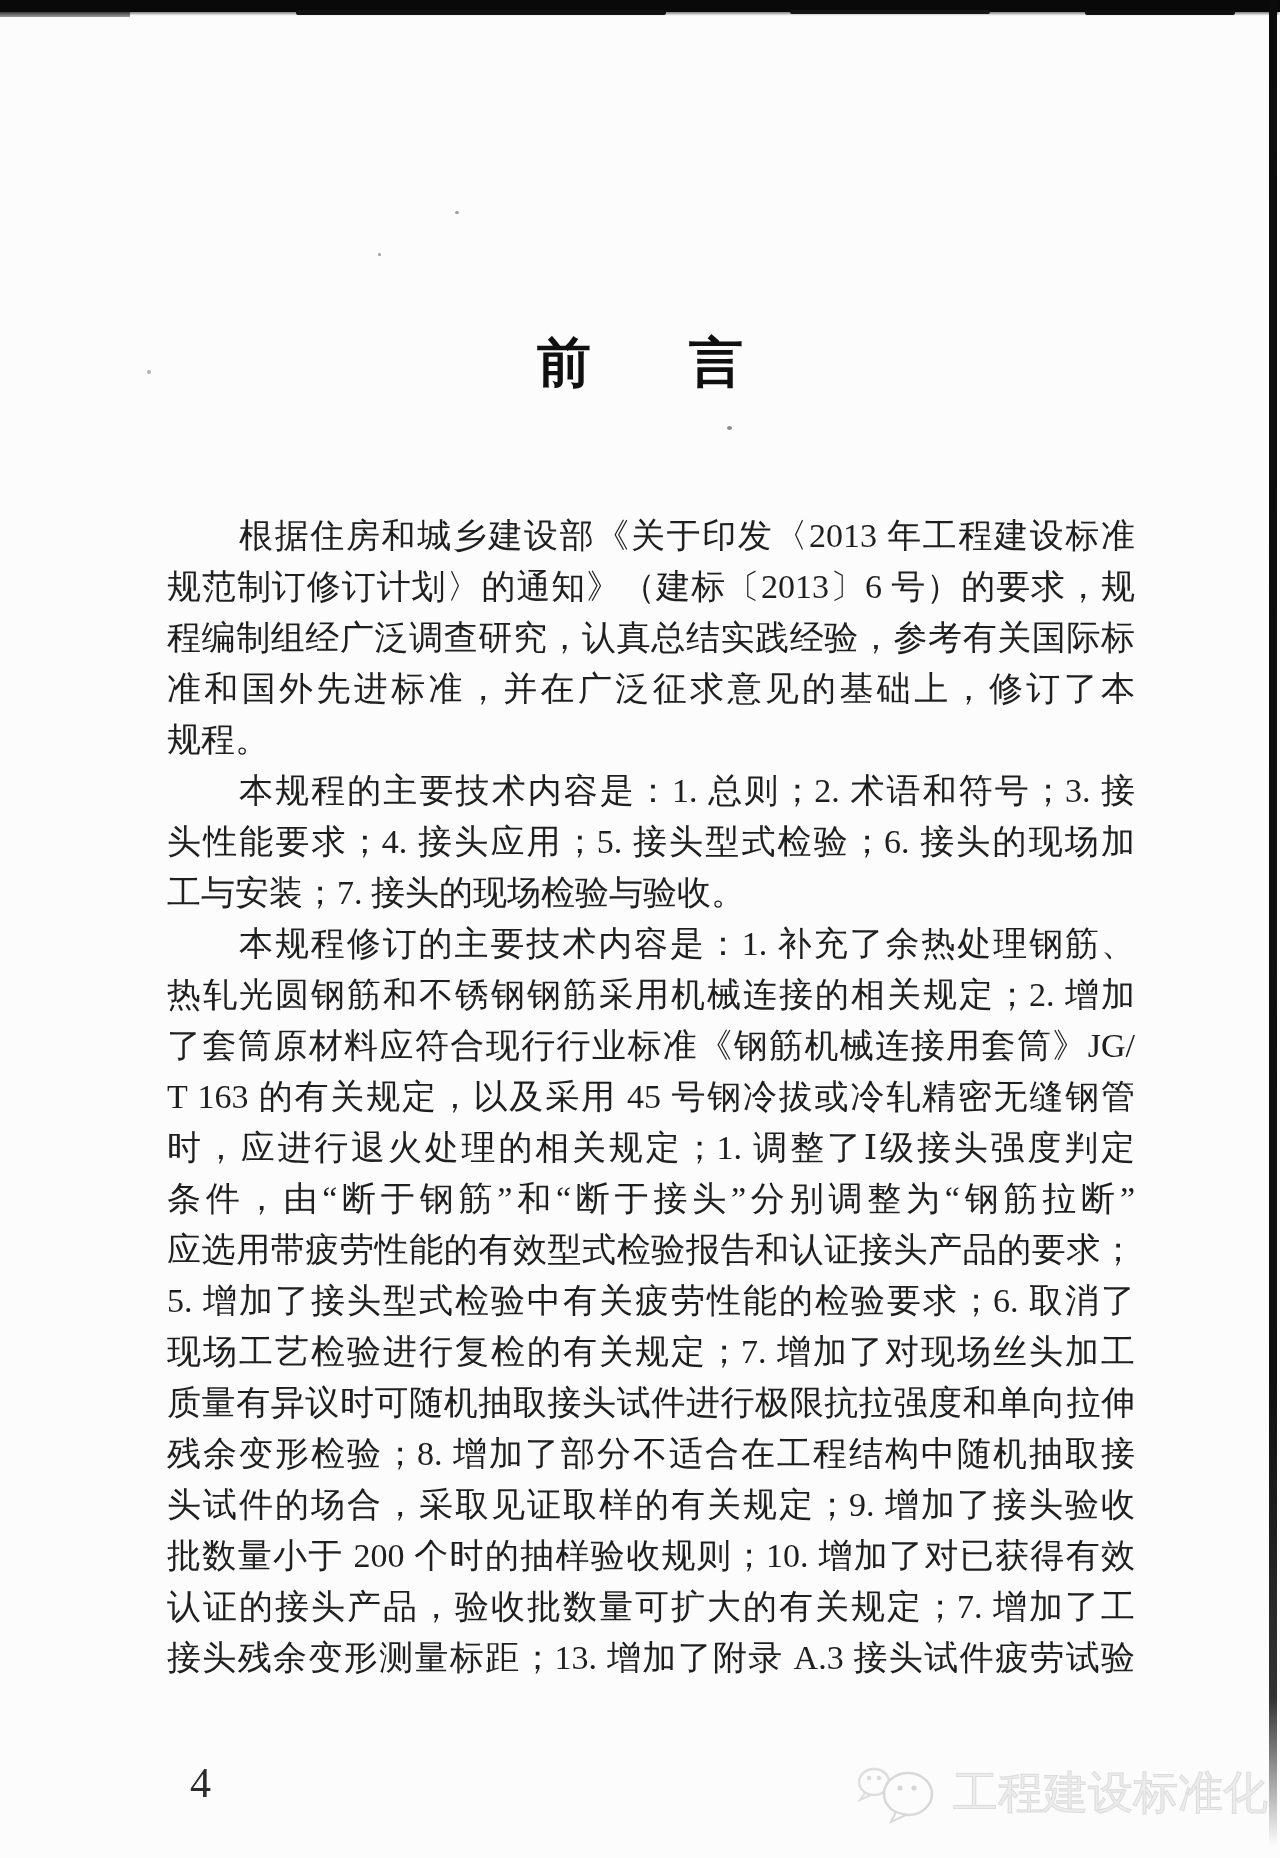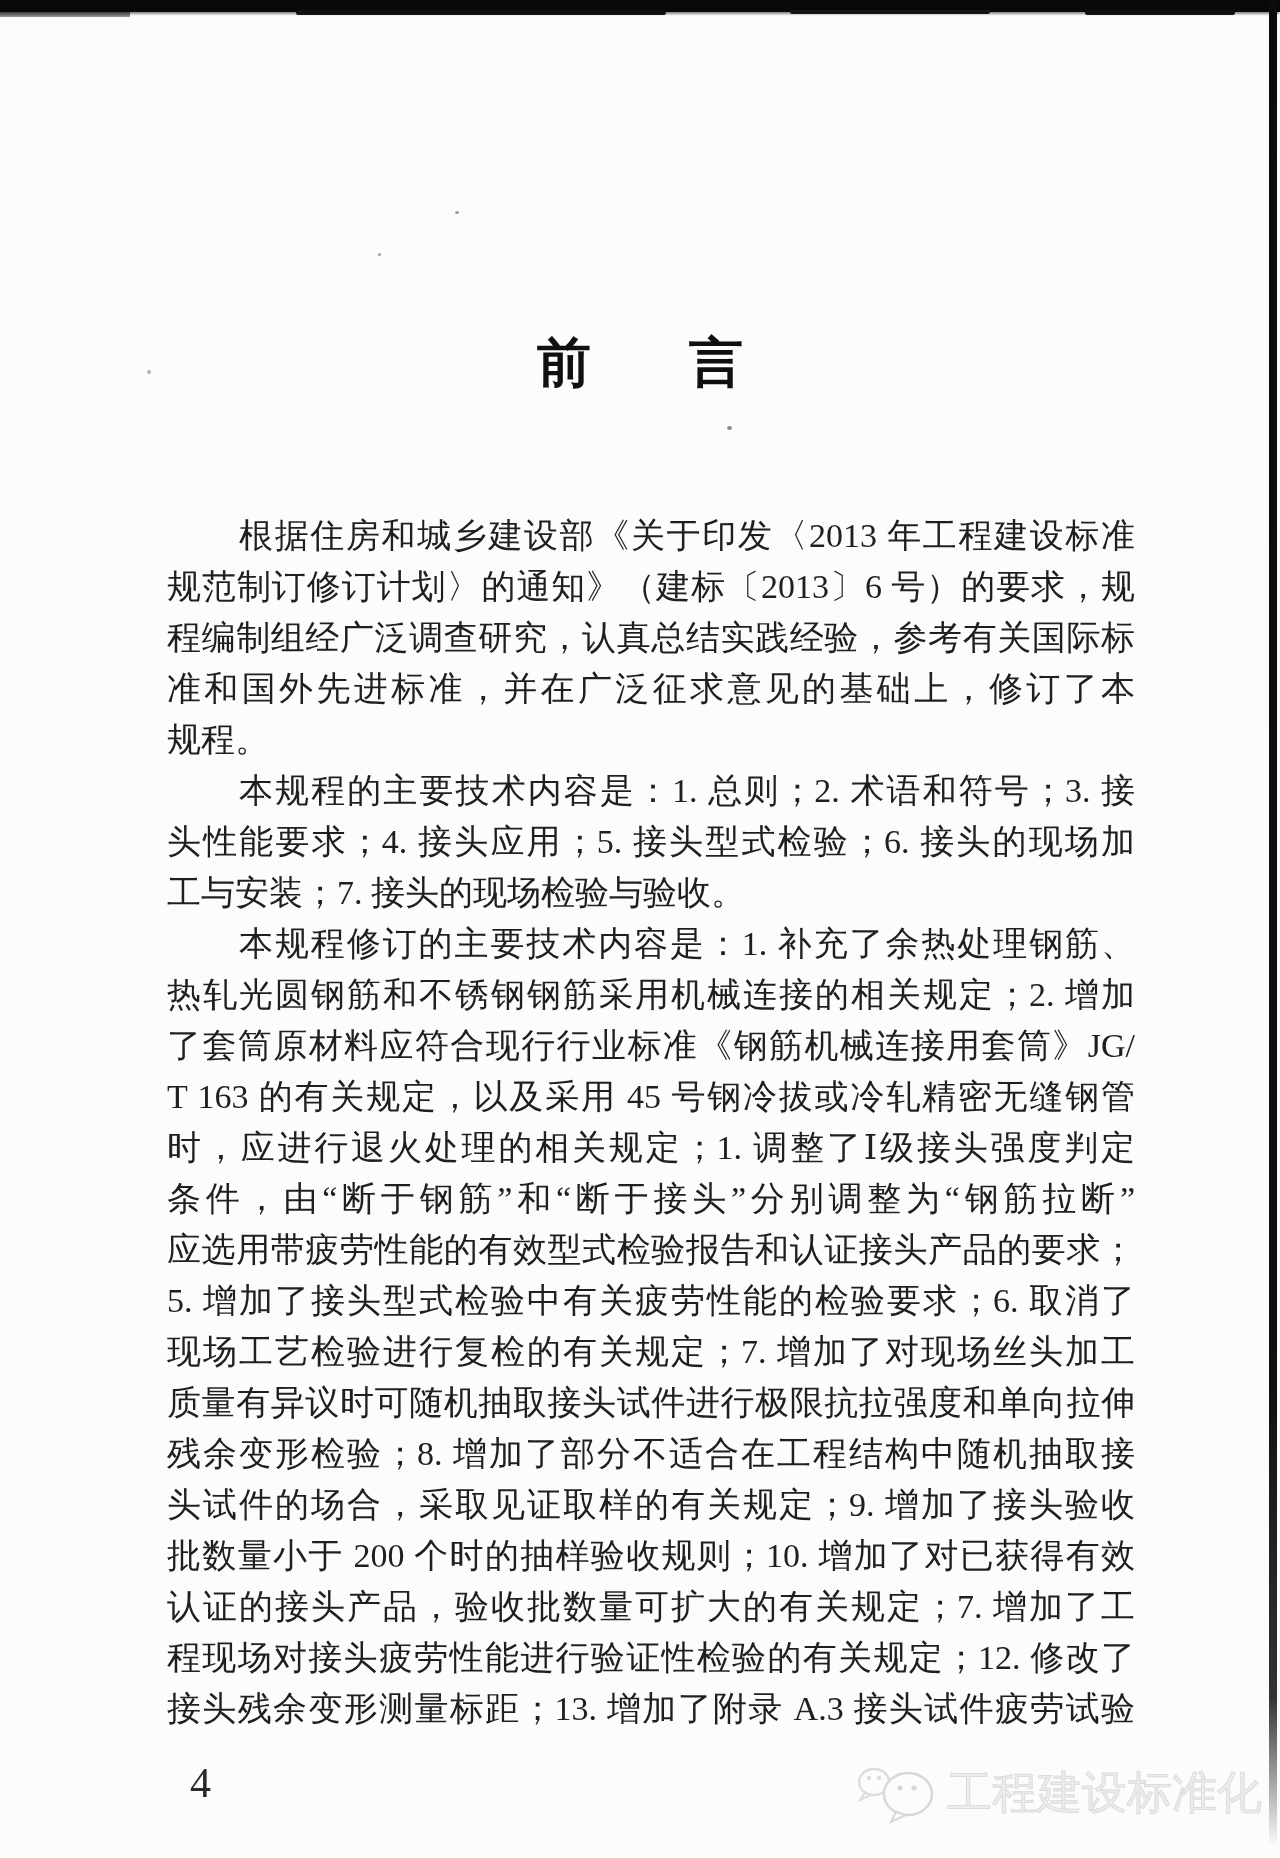--- a/index.html
+++ b/index.html
@@ -55,21 +55,21 @@
   }
   .line.first{text-indent:72px;}
   .line.para-end{text-align-last:left;}
   
   .page-number{
     position:absolute;left:190px;top:1760px;
     font-size:42px;color:#2a2a2a;line-height:46px;
   }
   .watermark{
     position:absolute;left:858px;top:1760px;
-    display:flex;align-items:center;gap:7px;
+    display:flex;align-items:center;gap:13px;
   }
   .watermark .wm-text{
     font-size:45px;
     color:#ececec;
     -webkit-text-stroke:1px #dcdcdc;
     letter-spacing:0;
     line-height:66px;
     white-space:nowrap;
   }
   .wm-logo{width:82px;height:66px;flex:0 0 auto;}
@@ -110,21 +110,20 @@
     <div class="line">时，应进行退火处理的相关规定；1. 调整了Ⅰ级接头强度判定</div>
     <div class="line">条件，由“断于钢筋”和“断于接头”分别调整为“钢筋拉断”</div>
     <div class="line">应选用带疲劳性能的有效型式检验报告和认证接头产品的要求；</div>
     <div class="line">5. 增加了接头型式检验中有关疲劳性能的检验要求；6. 取消了</div>
     <div class="line">现场工艺检验进行复检的有关规定；7. 增加了对现场丝头加工</div>
     <div class="line">质量有异议时可随机抽取接头试件进行极限抗拉强度和单向拉伸</div>
     <div class="line">残余变形检验；8. 增加了部分不适合在工程结构中随机抽取接</div>
     <div class="line">头试件的场合，采取见证取样的有关规定；9. 增加了接头验收</div>
     <div class="line">批数量小于 200 个时的抽样验收规则；10. 增加了对已获得有效</div>
     <div class="line">认证的接头产品，验收批数量可扩大的有关规定；7. 增加了工</div>
-    <div class="line">程现场对接头疲劳性能进行验证性检验的有关规定；12. 修改了</div>
     <div class="line">接头残余变形测量标距；13. 增加了附录 A.3 接头试件疲劳试验</div>
   </div>
 
   <div class="page-number">4</div>
 
   <div class="watermark">
     <svg class="wm-logo" viewBox="0 0 82 66" fill="none" xmlns="http://www.w3.org/2000/svg">
 
       <ellipse cx="16" cy="22" rx="15" ry="13" stroke="#dedede" stroke-width="2.5" fill="#fcfcfc"></ellipse>
       <path d="M7 33 L2 40 L13 35 Z" stroke="#dedede" stroke-width="2" fill="#fcfcfc"></path>

